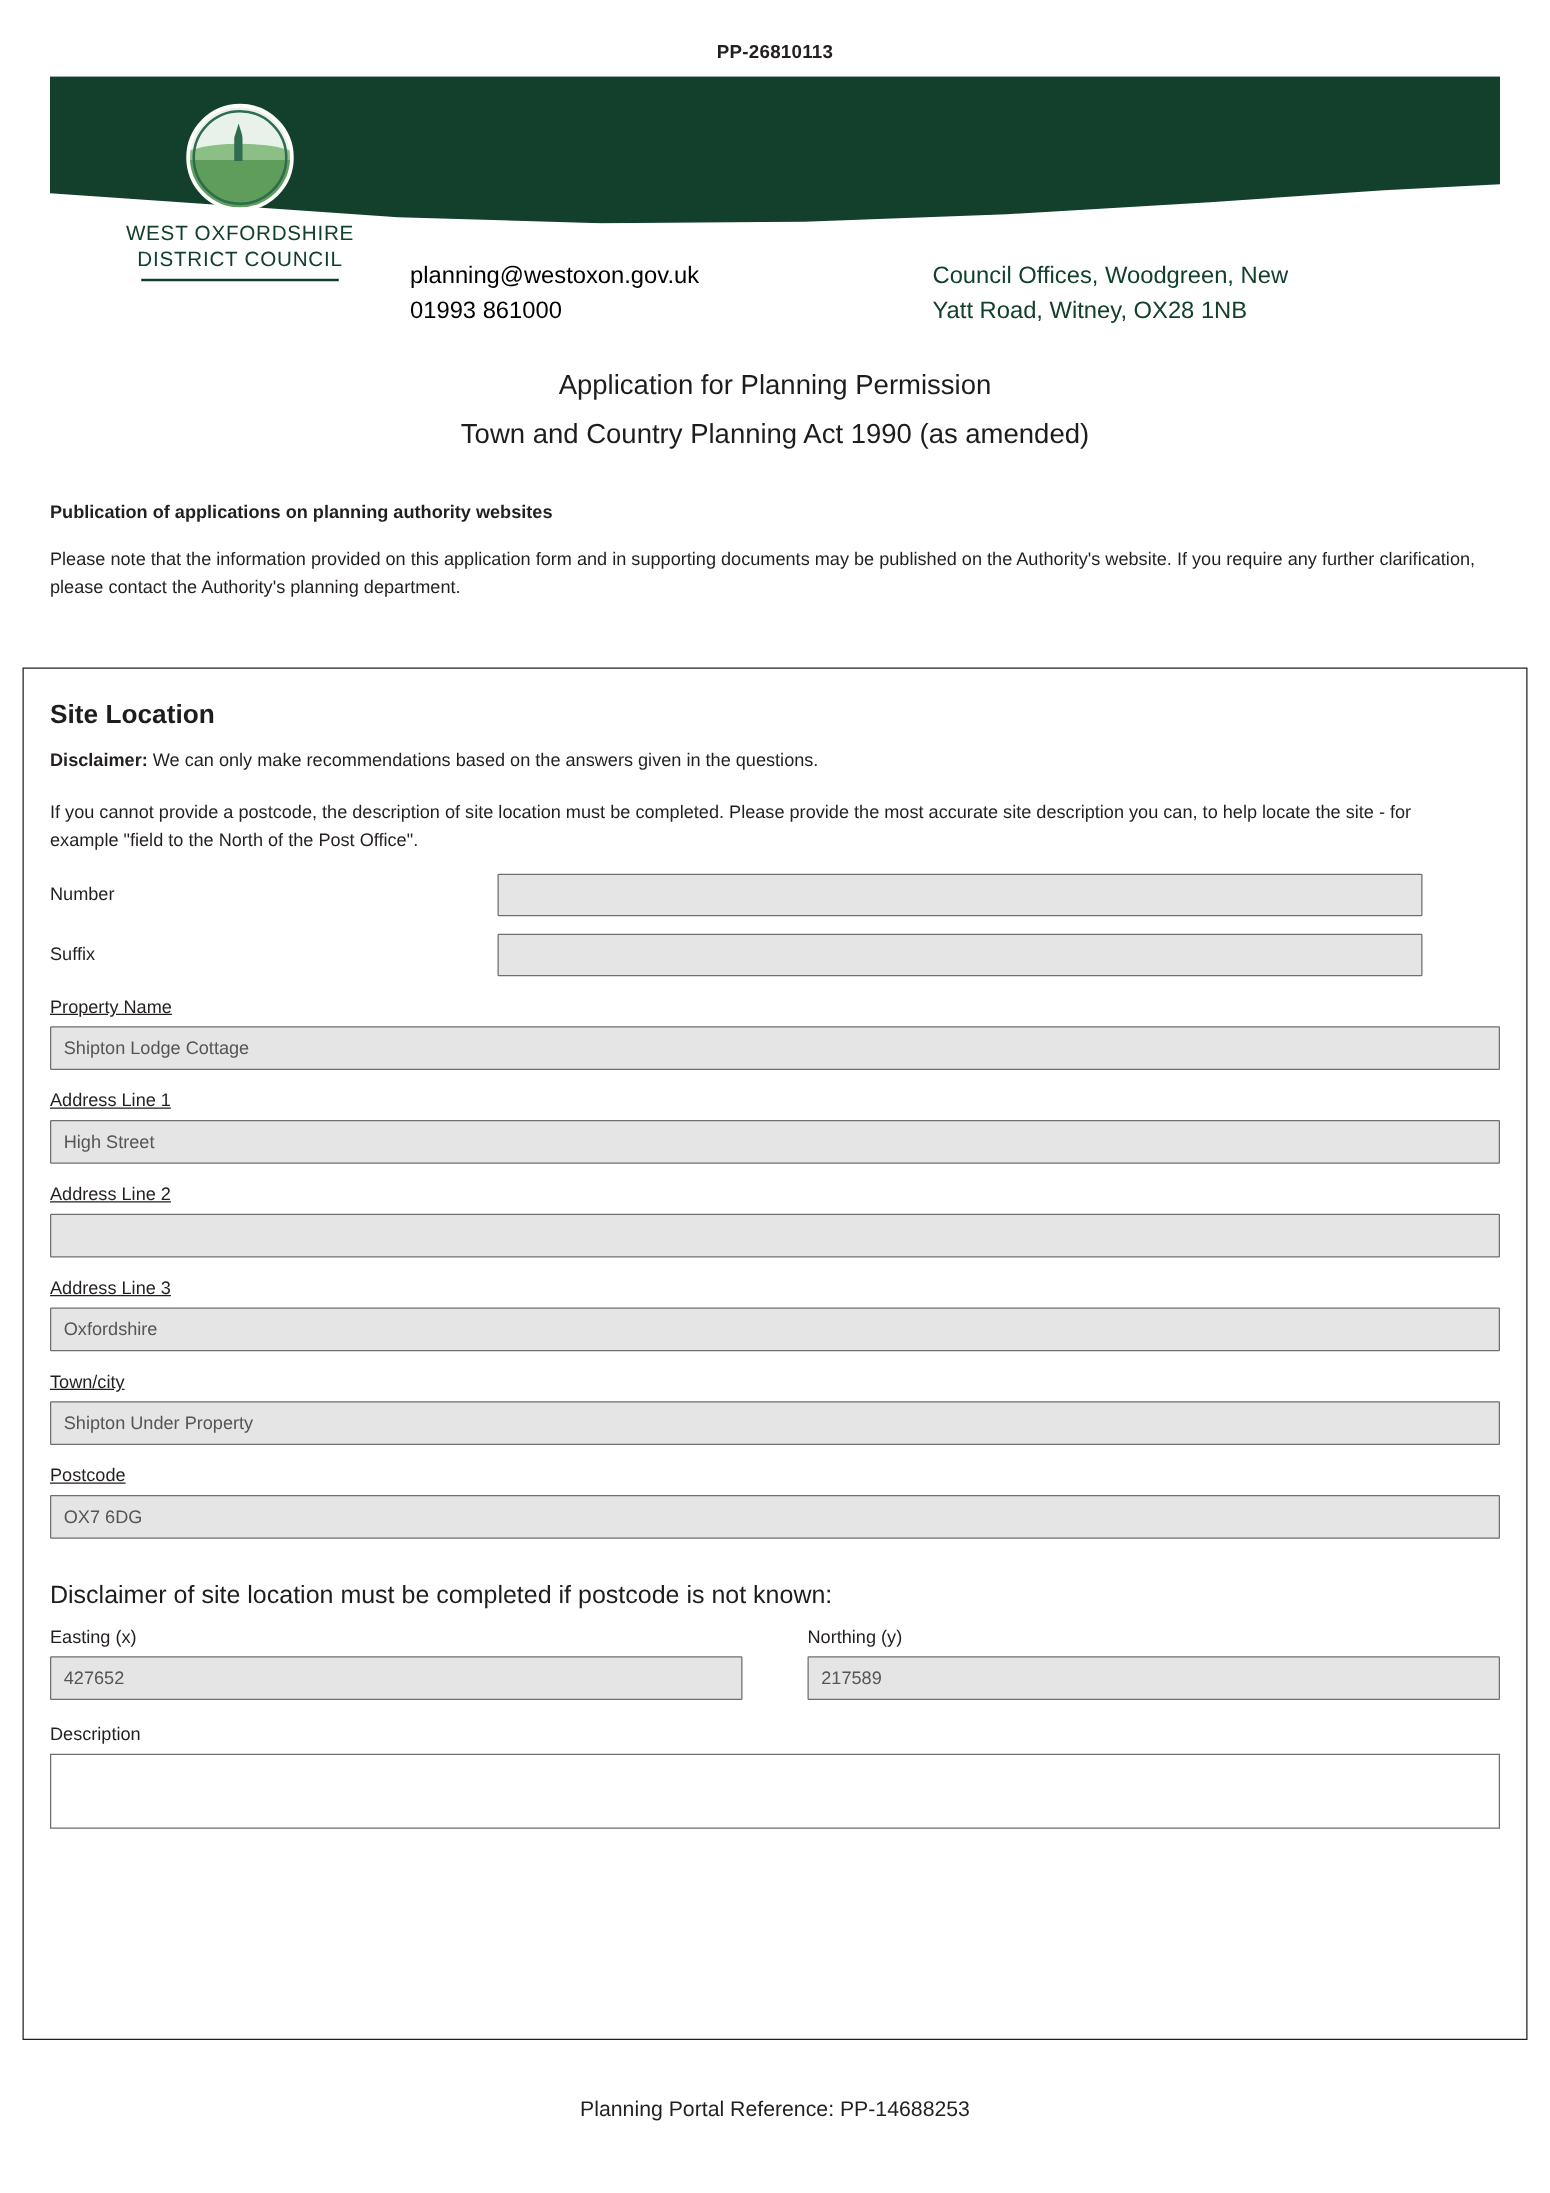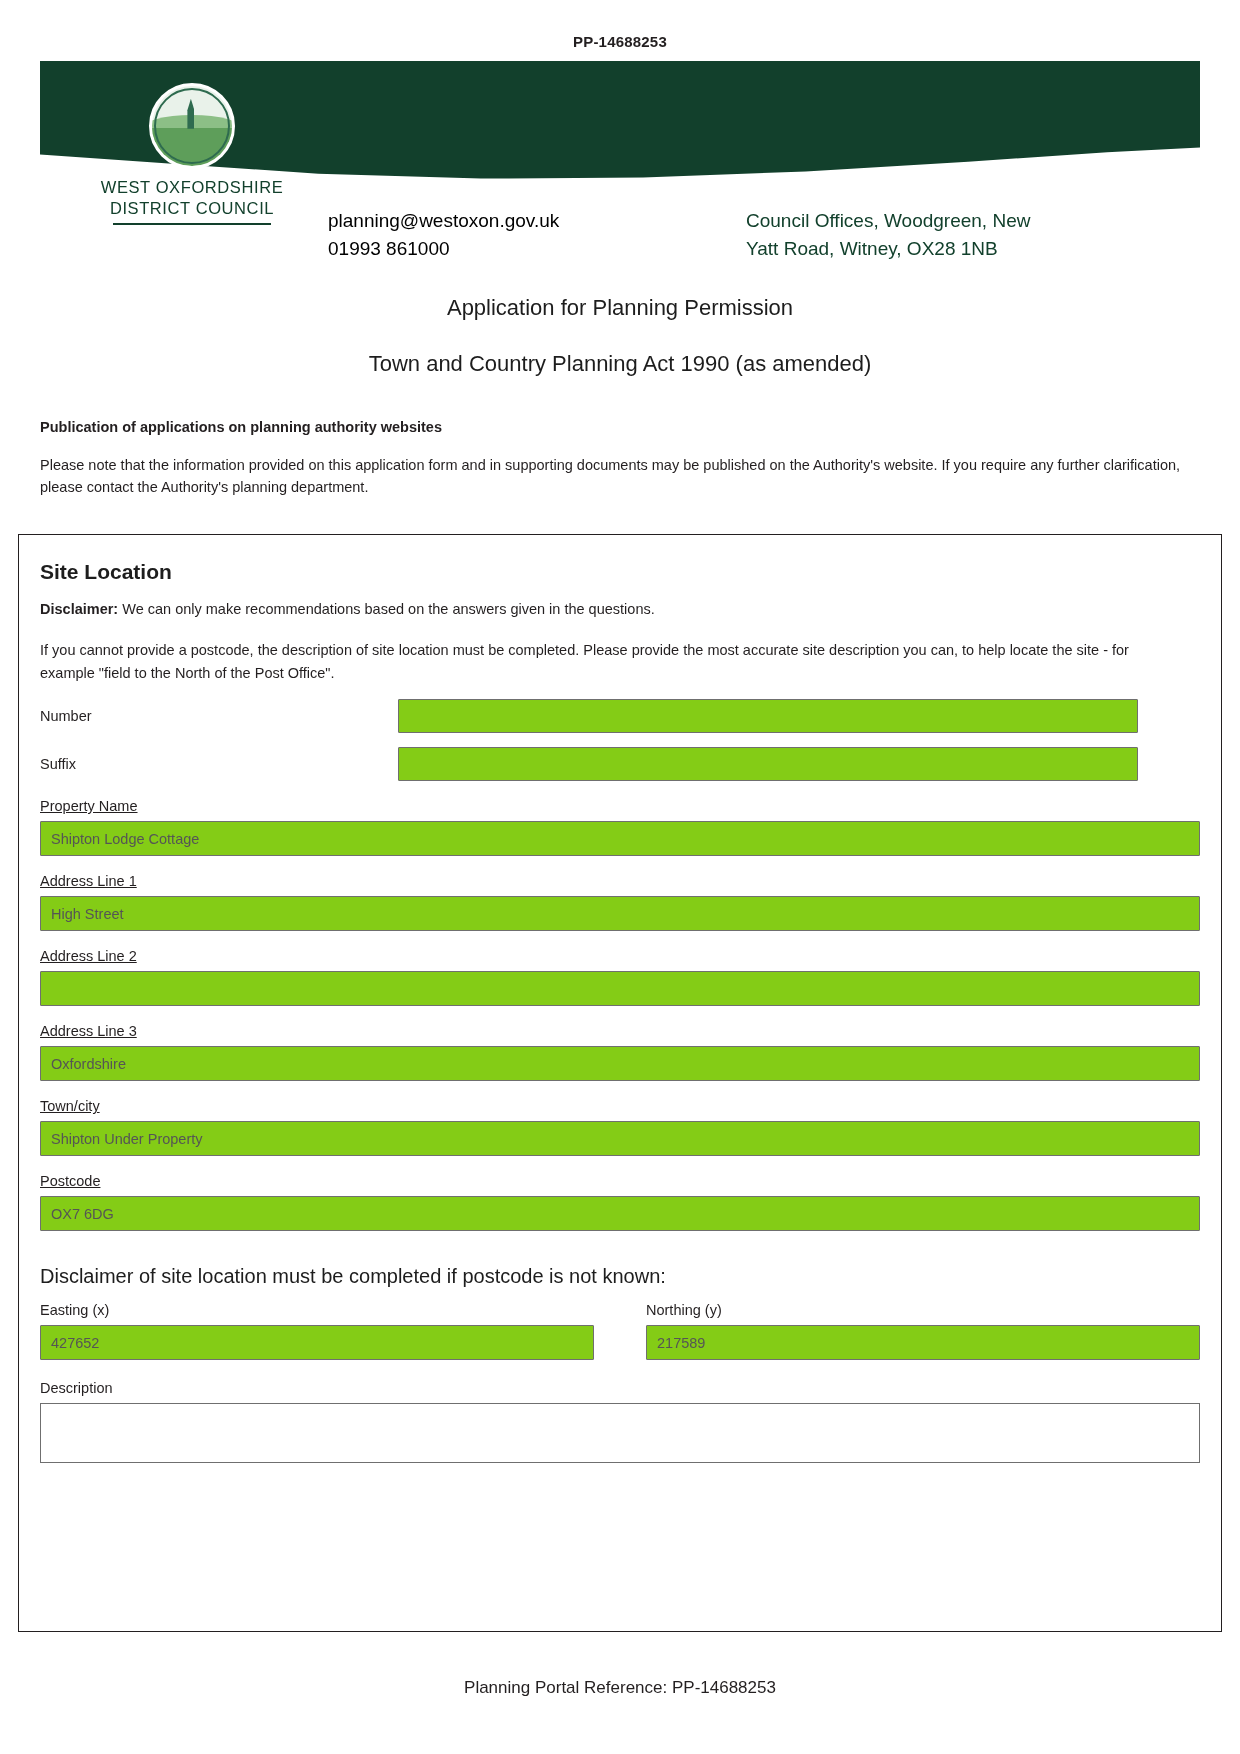--- a/index.html
+++ b/index.html
@@ -144,21 +144,21 @@
   .doc-title {
     text-align: center;
     font-size: 22px;
     color: #1d1d1d;
     margin-top: 54px;
   }
   .doc-subtitle {
     text-align: center;
     font-size: 22px;
     color: #1d1d1d;
-    margin-top: 30px;
+    margin-top: 13px;
   }
 
   .note-head {
     margin-top: 42px;
     font-size: 14.5px;
     font-weight: bold;
     color: #231f20;
   }
   .note-body {
     margin-top: 19px;
@@ -209,21 +209,21 @@
   }
   .field-row .lbl {
     width: 358px;
     font-size: 14.5px;
     color: #231f20;
   }
   .inp {
     box-sizing: border-box;
     height: 34px;
     border: 1px solid #6f6f6f;
-    background: #84cc16;
+    background: #e5e5e5;
     font-family: "Liberation Sans", sans-serif;
     font-size: 14.5px;
     color: #555555;
     padding: 0 10px;
     display: flex;
     align-items: center;
     border-radius: 1px;
   }
   .inp.short { width: 740px; }
 
@@ -283,21 +283,21 @@
     text-align: center;
     font-size: 17px;
     color: #231f20;
   }
 </style>
 </head>
 <body>
 
 <div class="page">
 
-  <div class="top-ref">PP-14688253</div>
+  <div class="top-ref">PP-26810113</div>
 
   <div class="letterhead">
     <div class="lh-band"></div>
     <div class="lh-inner">
       <div class="logo-block">
         <div class="logo-circle">
           <div class="sky"></div>
           <div class="hill"></div>
           <div class="ground"></div>
           <div class="spire"></div>

